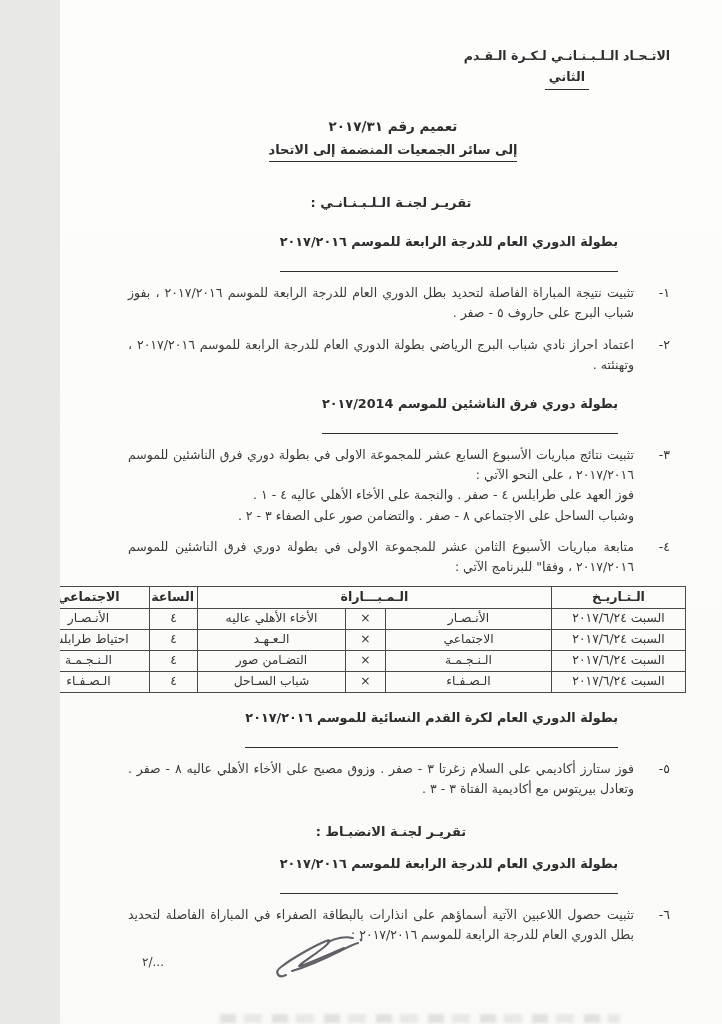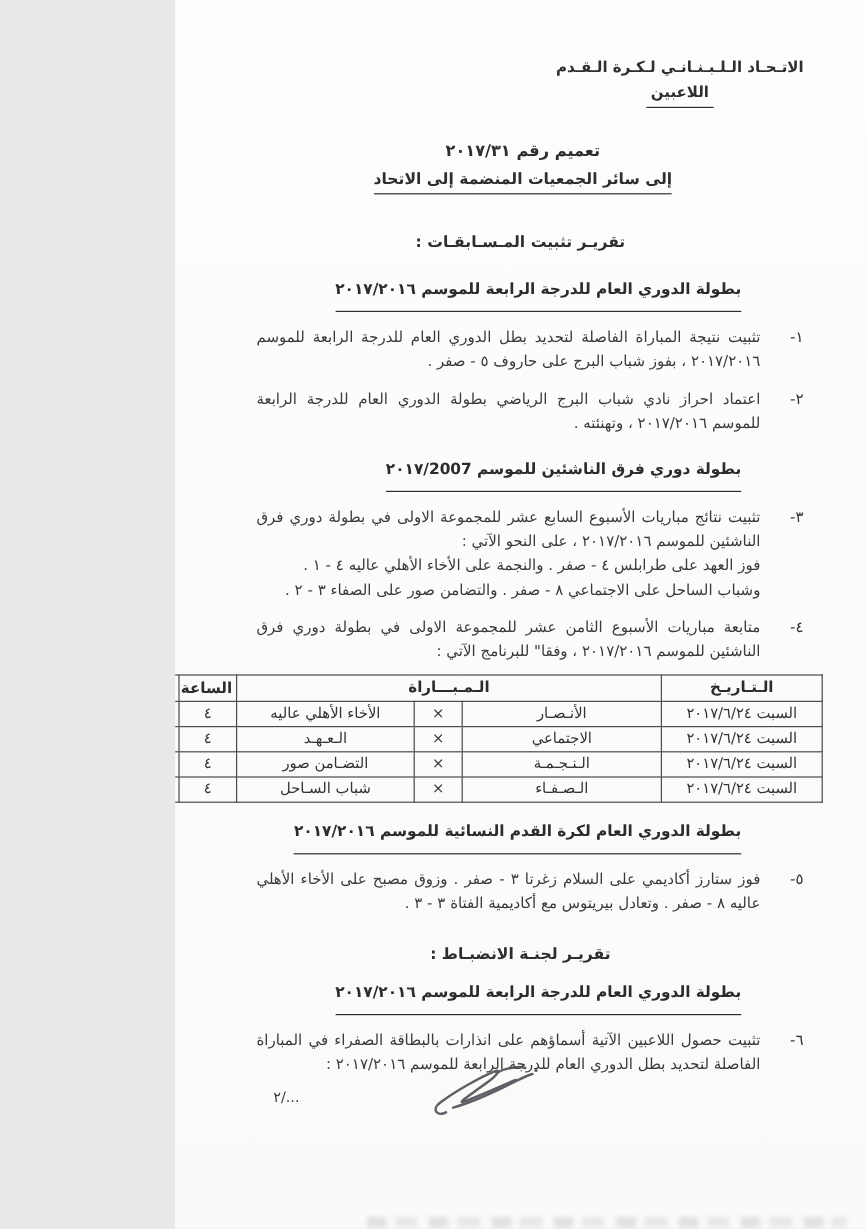--- a/index.html
+++ b/index.html
@@ -1,37 +1,37 @@
 <!DOCTYPE html>
 <html lang="ar" dir="rtl"><head>
 <meta charset="utf-8">
 <style>
   html,body{margin:0;padding:0;background:#e8e8e6;}
   .page{
     position:relative;
-    width:576px;height:1024px;
+    width:662px;height:1024px;
     background:linear-gradient(180deg,#fdfdfc 0%,#fbfbf9 60%,#fafaf8 100%);
     box-sizing:border-box;
     padding:46px 52px 0 40px;
     direction:rtl;
     font-family:"DejaVu Sans",sans-serif;
     color:#3a3a3a;
     font-size:12.5px;
     line-height:1.62;
     overflow:hidden;
   }
   .fed{width:fit-content;margin-right:0;text-align:center;font-weight:bold;color:#2f2f2f;}
   .fed .org{font-size:12.5px;letter-spacing:.3px;}
   .fed .city{display:inline-block;border-bottom:1.2px solid #2f2f2f;padding:0 4px 1px;margin-top:1px;}
   .title-block{text-align:center;margin-top:26px;font-weight:bold;color:#2e2e2e;position:relative;right:-8px;}
   .title-block .num{font-size:13.5px;letter-spacing:.4px;}
   .title-block .addr{display:inline-block;border-bottom:1.2px solid #2f2f2f;padding-bottom:1px;font-size:13px;margin-top:2px;}
   .committee-title{text-align:center;margin-top:30px;font-weight:bold;color:#2e2e2e;font-size:13px;position:relative;right:-6px;}
   .sec-head{margin:19px 52px 4px 0;font-weight:bold;color:#2c2c2c;font-size:12.8px;}
-  .sec-head span{display:inline-block;border-bottom:1.3px solid #2f2f2f;padding-bottom:6px;}
+  .sec-head span{display:inline-block;border-bottom:1.3px solid #2f2f2f;padding-bottom:18px;}
   .item{display:flex;margin-top:11px;}
   .item .no{flex:0 0 36px;font-size:12.5px;color:#333;}
   .item .bd{flex:1;margin-left:28px;text-align:justify;}
   .item .bd .ln{text-align:justify;}
   table.fix{border-collapse:collapse;margin:9px -16px 0 -20px;width:calc(100% + 36px);table-layout:fixed;}
   table.fix th,table.fix td{border:1.2px solid #4a4a4a;text-align:center;padding:0 3px;height:20px;font-size:12.3px;white-space:nowrap;overflow:hidden;color:#333;}
   table.fix th{font-weight:bold;font-size:12.6px;color:#2c2c2c;}
   col.c-date{width:134px;}col.c-home{width:166px;}col.c-vs{width:40px;}
   col.c-away{width:148px;}col.c-time{width:48px;}col.c-venue{width:122px;}
   .footer-row{display:flex;direction:ltr;align-items:flex-start;margin-top:-14px;}
@@ -40,43 +40,43 @@
   .smudge{position:absolute;left:160px;bottom:1px;width:400px;height:9px;opacity:.5;filter:blur(1.6px);
     background:repeating-linear-gradient(90deg,rgba(140,140,142,.45) 0 16px,rgba(200,200,200,.08) 16px 24px,rgba(150,150,152,.35) 24px 42px,rgba(220,220,220,.05) 42px 52px);}
 </style>
 </head>
 <body>
 
 <div class="page">
 
   <div class="fed">
     <div class="org">الاتـحـاد الـلـبـنـانـي لـكـرة الـقـدم</div>
-    <div><span class="city">اللاعبين</span></div>
+    <div><span class="city">الثاني</span></div>
   </div>
 
   <div class="title-block">
     <div class="num">تعميم رقم ٢٠١٧/٣١</div>
     <div><span class="addr">إلى سائر الجمعيات المنضمة إلى الاتحاد</span></div>
   </div>
 
-  <div class="committee-title">تقريـر تثبيت المـسـابقـات :</div>
+  <div class="committee-title">تقريـر لجنـة الـلـبـنـانـي :</div>
 
   <div class="sec-head"><span>بطولة الدوري العام للدرجة الرابعة للموسم ٢٠١٧/٢٠١٦</span></div>
 
   <div class="item">
     <div class="no">١-</div>
     <div class="bd">تثبيت نتيجة المباراة الفاصلة لتحديد بطل الدوري العام للدرجة الرابعة للموسم ٢٠١٧/٢٠١٦ ، بفوز شباب البرج على حاروف ٥ - صفر .</div>
   </div>
 
   <div class="item">
     <div class="no">٢-</div>
     <div class="bd">اعتماد احراز نادي شباب البرج الرياضي بطولة الدوري العام للدرجة الرابعة للموسم ٢٠١٧/٢٠١٦ ، وتهنئته .</div>
   </div>
 
-  <div class="sec-head"><span>بطولة دوري فرق الناشئين للموسم ٢٠١٧/2007</span></div>
+  <div class="sec-head"><span>بطولة دوري فرق الناشئين للموسم ٢٠١٧/2014</span></div>
 
   <div class="item">
     <div class="no">٣-</div>
     <div class="bd">
       <div class="ln">تثبيت نتائج مباريات الأسبوع السابع عشر للمجموعة الاولى في بطولة دوري فرق الناشئين للموسم ٢٠١٧/٢٠١٦ ، على النحو الآتي :</div>
       <div class="ln">فوز العهد على طرابلس ٤ - صفر . والنجمة على الأخاء الأهلي عاليه ٤ - ١ .</div>
       <div class="ln">وشباب الساحل على الاجتماعي ٨ - صفر . والتضامن صور على الصفاء ٣ - ٢ .</div>
     </div>
   </div>
 

